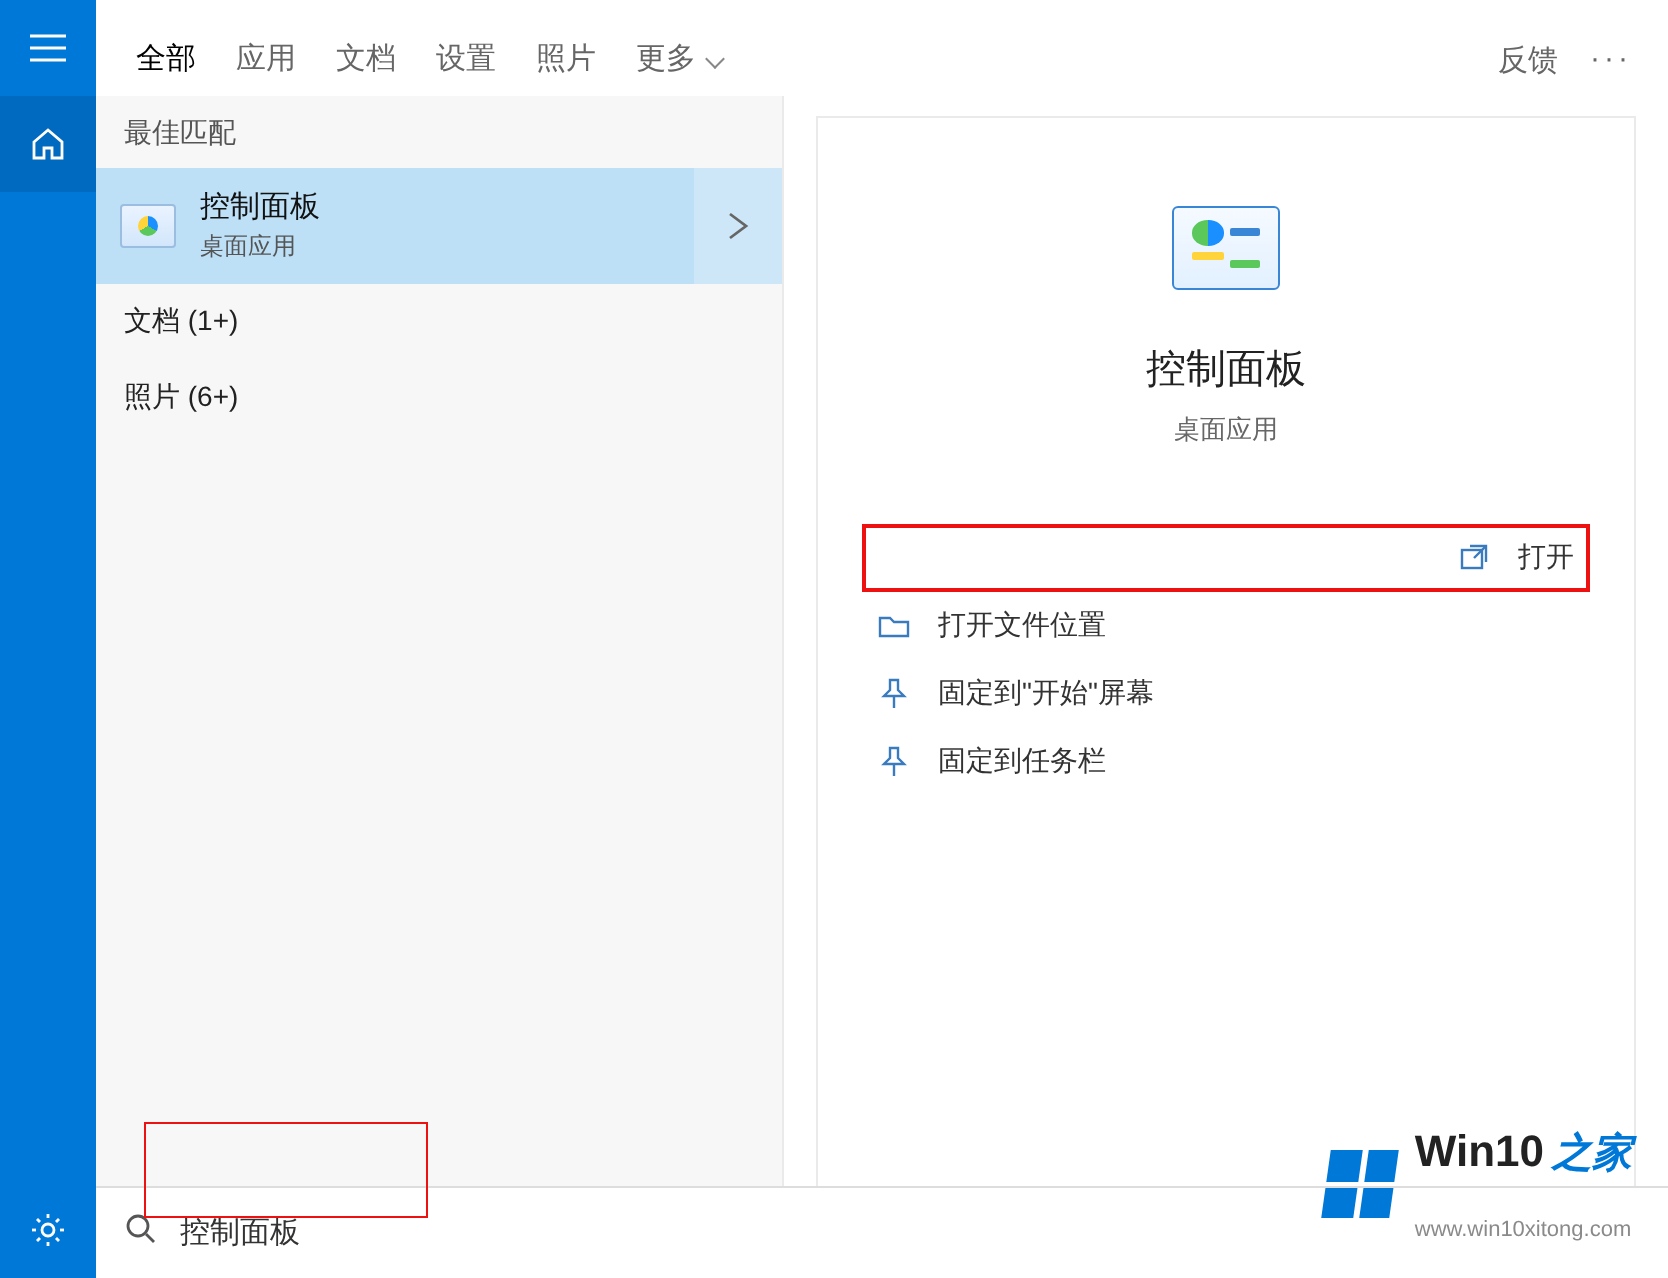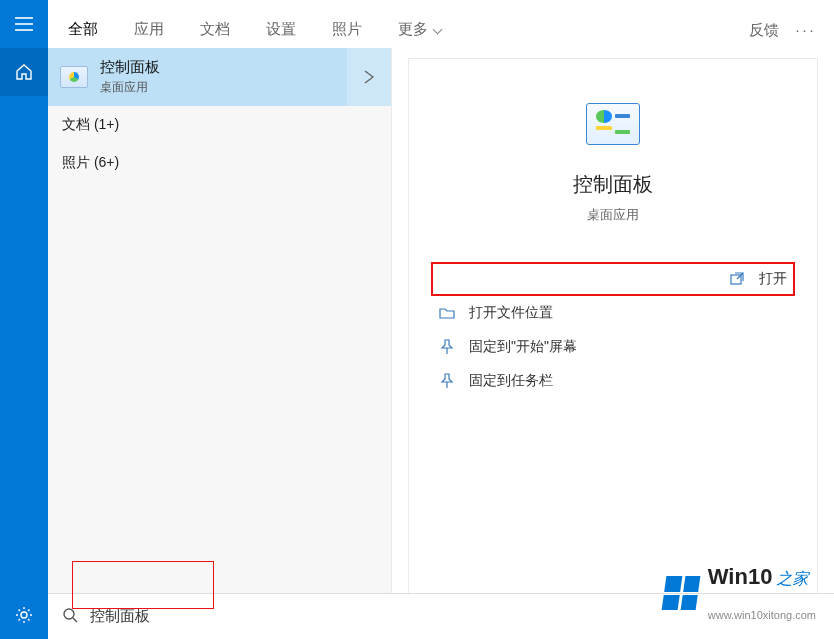--- a/index.html
+++ b/index.html
@@ -7,21 +7,21 @@
 
 .app { display: flex; height: 100%; }
 
 .rail { width: 48px; background: #0078d7; display: flex; flex-direction: column; color: #fff; }
 .rail-top { flex: 0 0 auto; }
 .rail-btn { width: 48px; height: 48px; display: flex; align-items: center; justify-content: center; cursor: pointer; }
 .rail-spacer { flex: 1; }
 
 .main { flex: 1; display: flex; flex-direction: column; background: #fff; }
 
-.topbar { display: flex; align-items: center; height: 48px; padding: 12px 18px 0 18px; gap: 32px; color: #666; font-size: 15px; }
+.topbar { display: flex; align-items: center; height: 48px; padding: 12px 18px 0 18px; gap: 16px; color: #666; font-size: 15px; }
 .tab { padding: 12px 2px 10px; cursor: pointer; color: #666; border-bottom: 3px solid transparent; }
 .tab.active { color: #000; border-bottom: 3px solid #0078d7; }
 .tab-more { display: flex; align-items: center; gap: 4px; text-align: right; }
 .top-right { margin-left: auto; color: #666; display: flex; align-items: flex-start; gap: 16px; }
 .dots { color: #666; letter-spacing: 2px; cursor: pointer; }
 
 .content { flex: 1; display: flex; }
 
 .left-col { width: 344px; background: #f7f7f7; display: flex; flex-direction: column; border-right: 1px solid #eaeaea; }
 .section-label { padding: 10px 14px 8px; color: #555; font-size: 14px; }
@@ -53,21 +53,21 @@
 .action-icon { width: 16px; height: 16px; display: inline-flex; align-items: center; justify-content: center; color: #3a7bbf; }
 
 .searchbar { position: absolute; left: 48px; bottom: 0; right: 0; height: 46px; background: #fff; border-top: 1px solid #ddd; display: flex; align-items: center; padding: 0 14px; gap: 12px; }
 .searchbar input { border: none; outline: none; font-size: 15px; flex: 1; color: #333; }
 .search-hl { position: absolute; left: 72px; bottom: 30px; width: 142px; height: 48px; border: 1.5px solid #e11; pointer-events: none; }
 
 .watermark { position: absolute; right: 18px; bottom: 18px; display: flex; align-items: center; gap: 10px; color: #333; }
 .wm-logo { display: grid; grid-template-columns: 1fr 1fr; grid-template-rows: 1fr 1fr; gap: 3px; width: 34px; height: 34px; transform: skewX(-8deg); }
 .wm-logo div { background: #0078d7; }
 .wm-text-main { font-size: 22px; font-weight: 600; color: #222; display: flex; align-items: baseline; gap: 4px; }
-.wm-text-main .zhijia { font-size: 16px; font-style: italic; color: #0078d7; font-weight: 400; }
+.wm-text-main .zhijia { font-size: 20px; font-style: italic; color: #0078d7; font-weight: 700; }
 .wm-url { font-size: 11px; color: #8a8a8a; margin-top: 19px; }
 .gear { stroke: #fff; fill: none; stroke-width: 1.4; }
 
 .chevron-down { display:inline-block; width:10px; height:10px; position: relative; }
 .chevron-down::before { content:""; position:absolute; top:1px; left:2px; width:6px; height:6px; border-right:1.2px solid #888; border-bottom:1.2px solid #888; transform: rotate(45deg); }
 </style>
 </head>
 <body>
 
 <div class="app">
@@ -118,20 +118,21 @@
         <span class="chevron-down"></span>
       </div>
       <div class="top-right">
         <span>反馈</span>
         <span class="dots">···</span>
       </div>
     </div>
 
     <div class="content">
       <div class="left-col">
+        <div class="section-label">最佳匹配</div>
         <div class="result-row">
           <div class="result-main">
             <div class="cp-thumb">
                 <div class="cp-thumb-inner"></div>
               </div>
             <div>
               <div class="result-title">控制面板</div>
               <div class="result-sub">桌面应用</div>
             </div>
           </div>

